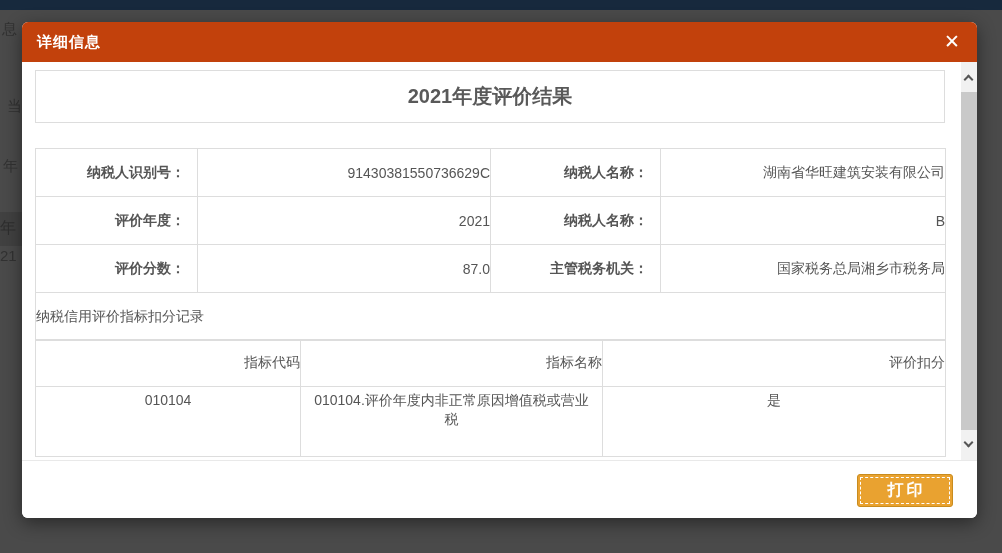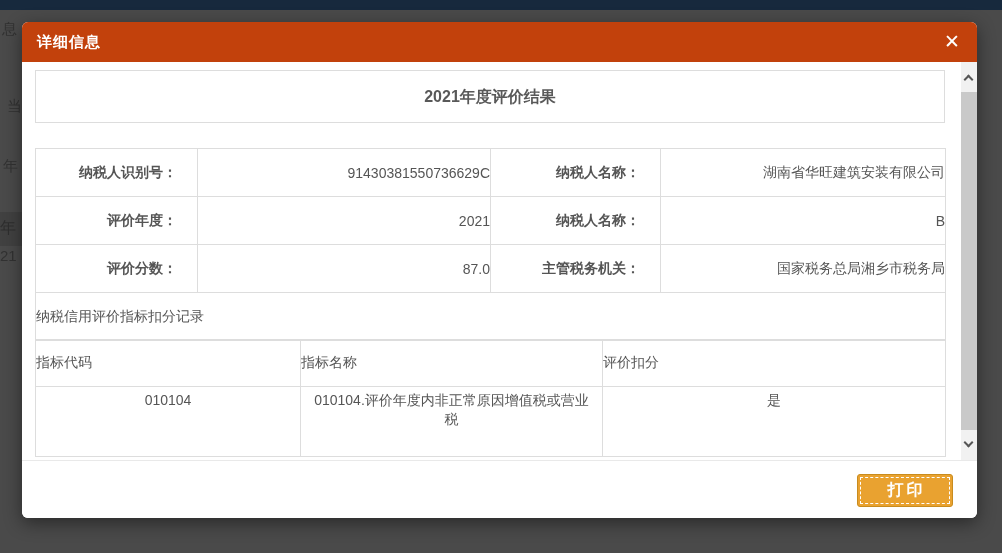--- a/index.html
+++ b/index.html
@@ -38,32 +38,32 @@
     font-family:inherit;
   }
 
   .modal-body {
     position:absolute; top:40px; left:0; width:955px; height:398px;
     background:#fff; overflow:hidden;
   }
   .result-title-box {
     position:absolute; left:13px; top:8px; width:910px; height:53px;
     border:1px solid #ddd; text-align:center; line-height:51px;
-    font-size:16px; font-weight:bold; color:#595959;
+    font-size:20px; font-weight:bold; color:#595959;
   }
   table.tbl { position:absolute; left:13px; border-collapse:collapse; table-layout:fixed; }
   .tbl td, .tbl th { border:1px solid #ddd; font-size:14px; color:#555; overflow:hidden; }
   .tbl-a { top:86px; width:910px; }
   .tbl-a tr { height:48px; }
-  .lbl { text-align:right; font-weight:bold; color:#4d4d4d; padding-right:20px; }
+  .lbl { text-align:right; font-weight:bold; color:#4d4d4d; padding-right:12px; }
   .val { text-align:right; padding-left:12px; font-size:15px; }
   .merged { text-align:left; font-size:14px; }
 
   .tbl-b { top:277px; width:910px; }
-  .tbl-b th { font-weight:normal; height:47px; text-align:left; }
+  .tbl-b th { font-weight:normal; height:47px; text-align:right; }
   .tbl-b td { text-align:center; }
   .row-deduction { height:52px; }
   .name-cell { padding:4px 12px; line-height:19px; }
   .cut-row td { height:70px; vertical-align:top; padding-top:5px; }
   .cut-row .name-cell { padding-top:4px; }
 
   .scrollbar {
     position:absolute; right:0; top:0; width:16px; height:398px;
     background:#f1f1f1;
   }

